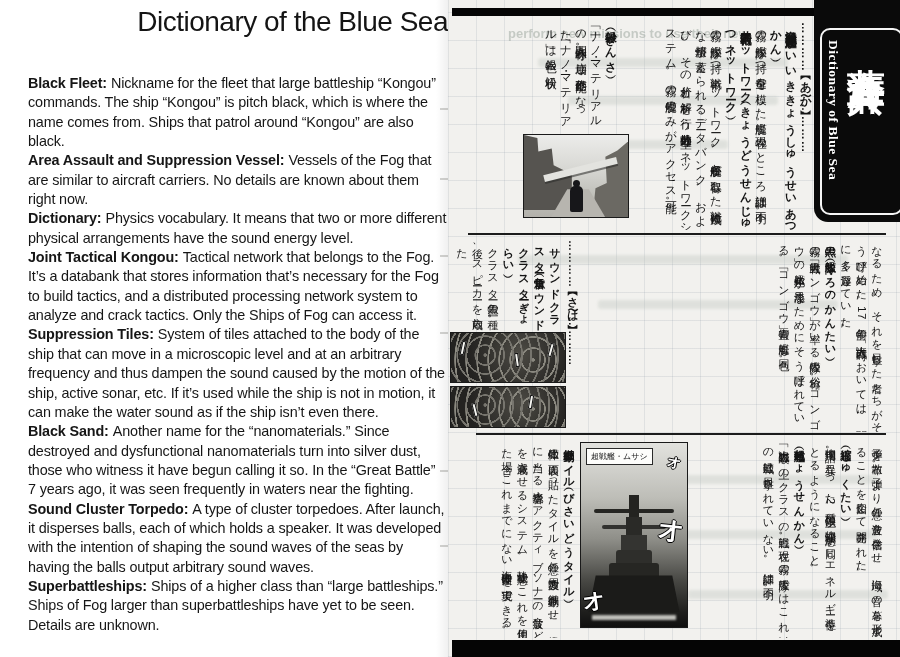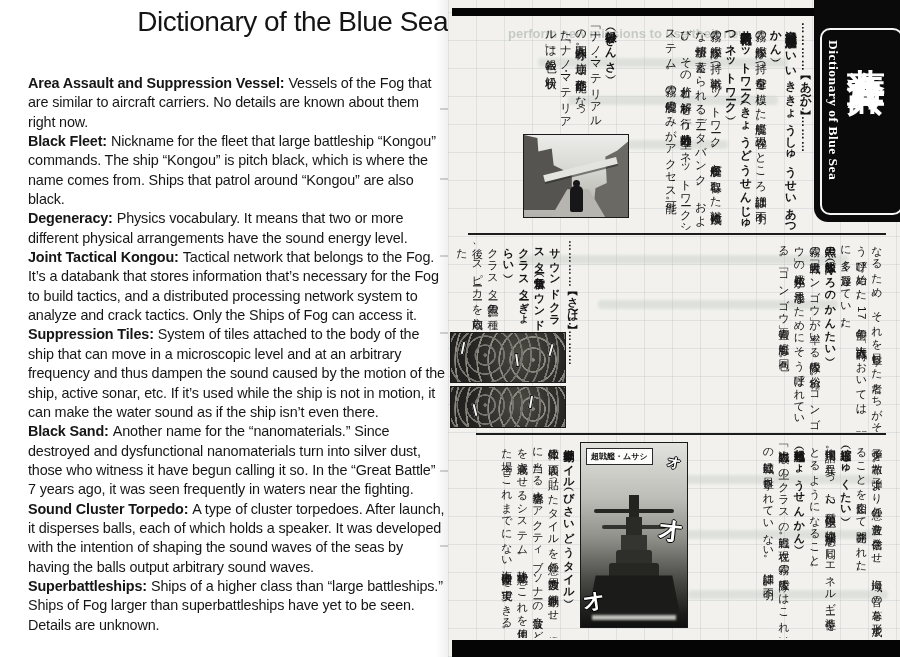--- a/index.html
+++ b/index.html
@@ -93,21 +93,21 @@
   
   .fig-balls1, .fig-balls2 { background:
       repeating-radial-gradient(circle at 30% 45%, #77756e 0 1.5px, rgba(0,0,0,0) 2px 9px),
       repeating-radial-gradient(circle at 72% 55%, #8a887f 0 1.5px, rgba(0,0,0,0) 2px 11px),
       radial-gradient(circle at 60% 40%, #4c4a44 0%, #232220 70%); }
   .rod { position:absolute; width:4px; height:14px; background:#f4f4f0; border:1px solid #111; }
 
   
   .fig-musashi { background:linear-gradient(180deg,#e2e2de 0%, #bdbdb7 30%, #8f8f89 52%, #4a4a46 74%, #1e1e1c 92%, #101010 100%); }
   .mus-cap { position:absolute; left:5px; top:5px; background:#fdfdfb; border:1px solid #2a2a2a;
-             padding:2px 4px; font-size:8px; color:#111; z-index:4; white-space:nowrap;font-weight:bold; }
+             padding:2px 4px; font-size:8px; color:#111; z-index:4; white-space:nowrap; }
   .mus-hull { position:absolute; left:7%; bottom:8%; width:86%; height:20%; background:#1b1b19;
               clip-path:polygon(8% 0, 92% 0, 100% 100%, 0 100%); }
   .mus-turret { position:absolute; left:26%; bottom:26%; width:48%; height:9%; background:#26262networ3; background:#262623; border-radius:3px 3px 0 0; }
   .mus-t3 { position:absolute; left:33%; bottom:34%; width:34%; height:8%; background:#2e2e2b; border-radius:3px 3px 0 0; }
   .mus-t2 { position:absolute; left:38%; bottom:41%; width:24%; height:9%; background:#343431; }
   .mus-t1 { position:absolute; left:42%; bottom:49%; width:16%; height:11%; background:#2a2a27; }
   .mus-top { position:absolute; left:45%; bottom:59%; width:10%; height:13%; background:#232320; }
   .mus-yard1 { position:absolute; left:12%; bottom:62%; width:76%; height:4px; background:#26262з3; background:#262623; border-radius:2px; }
   .mus-yard2 { position:absolute; left:20%; bottom:53%; width:60%; height:4px; background:#32322f; border-radius:2px; }
   .mus-wake { position:absolute; left:10%; bottom:4%; width:80%; height:5px; background:#e8e8e2; opacity:0.8; filter:blur(1px); }
@@ -115,23 +115,23 @@
          text-shadow:-1px 0 #000, 1px 0 #000, 0 -1px #000, 0 1px #000; }
 </style>
 </head>
 <body>
 
 <div id="stage">
 
   <div class="left-page">
     <div class="en-title">Dictionary of the Blue Sea</div>
     <div class="en-body">
+      <p><b>Black Fleet:</b><span>Nickname for the fleet that large battleship “Kongou” commands.   The ship “Kongou” is pitch black, which is where the name comes from.  Ships that patrol around “Kongou” are also black.</span></p>
       <p><b>Area Assault and Suppression Vessel:</b><span>Vessels of the Fog that are similar to aircraft carriers.  No details are known about them right now.</span></p>
-      <p><b>Black Fleet:</b><span>Nickname for the fleet that large battleship “Kongou” commands.   The ship “Kongou” is pitch black, which is where the name comes from.  Ships that patrol around “Kongou” are also black.</span></p>
-      <p><b>Degeneracy:</b><span>Physics vocabulary.  It means that two or more different physical arrangements have the sound energy level.</span></p>
+      <p><b>Dictionary:</b><span>Physics vocabulary.  It means that two or more different physical arrangements have the sound energy level.</span></p>
       <p><b>Joint Tactical Kongou:</b><span>Tactical network that belongs to the Fog. It’s a databank that stores information that’s necessary for the Fog to build tactics, and a distributed processing network system to analyze and crack tactics.  Only the Ships of Fog can access it.</span></p>
       <p><b>Suppression Tiles:</b><span>System of tiles attached to the body of the ship that can move in a microscopic level and at an arbitrary frequency and thus dampen the sound caused by the motion of the ship, active sonar, etc.  If it’s used while the ship is not in motion, it can make the water sound as if the ship isn’t even there.</span></p>
       <p><b>Black Sand:</b><span>Another name for the “nanomaterials.”  Since destroyed and dysfunctional nanomaterials turn into silver dust, those who witness it have begun calling it so.  In the “Great Battle” 7 years ago, it was seen frequently in waters near the fighting.</span></p>
       <p><b>Sound Cluster Torpedo:</b><span>A type of cluster torpedoes.  After launch, it disperses balls, each of which holds a speaker.  It was developed with the intention of shaping the sound waves of the seas by having the balls output arbitrary sound waves.</span></p>
       <p><b>Superbattleships:</b><span>Ships of a higher class than “large battleships.” Ships of Fog larger than superbattleships have yet to be seen.  Details are unknown.</span></p>
     </div>
     <div class="fold-mark" style="top:108px"></div>
     <div class="fold-mark" style="top:178px"></div>
     <div class="fold-mark" style="top:255px"></div>
     <div class="fold-mark" style="top:332px"></div>

